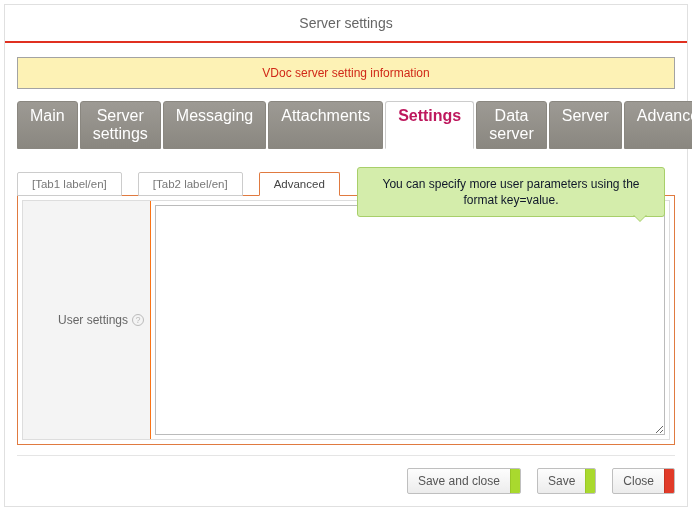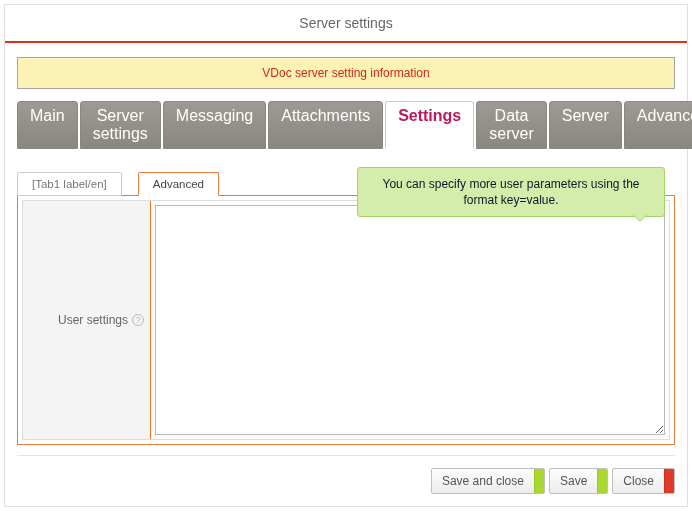--- a/index.html
+++ b/index.html
@@ -168,21 +168,21 @@
   .footer {
     position: absolute;
     bottom: 0;
     left: 0;
     right: 0;
     border-top: 1px solid #e5e5e5;
     margin: 0 12px;
     padding: 12px 0;
     display: flex;
     justify-content: flex-end;
-    gap: 4px;
+    gap: 16px;
   }
   .btn {
     display: flex;
     align-items: center;
     border: 1px solid #bfbfbf;
     background: linear-gradient(#fdfdfd, #ececec);
     color: #555;
     font-size: 12px;
     border-radius: 2px;
     cursor: pointer;
@@ -215,20 +215,21 @@
     <div class="tab">Attachments</div>
     <div class="tab active">Settings</div>
     <div class="tab">Data server</div>
     <div class="tab">Server</div>
     <div class="tab">Advanced</div>
   </div>
 
   <div class="tabs-secondary-wrap">
     <div class="tabs-secondary">
       <div class="stab">[Tab1 label/en]</div>
+      <div class="stab">[Tab2 label/en]</div>
       <div class="stab active">Advanced</div>
     </div>
 
     <div class="content-box">
       <div class="tooltip">You can specify more user parameters using the format key=value.</div>
       <div class="content-inner">
         <div class="label-col">
           <span>User settings</span>
           <span class="help-icon">?</span>
         </div>

